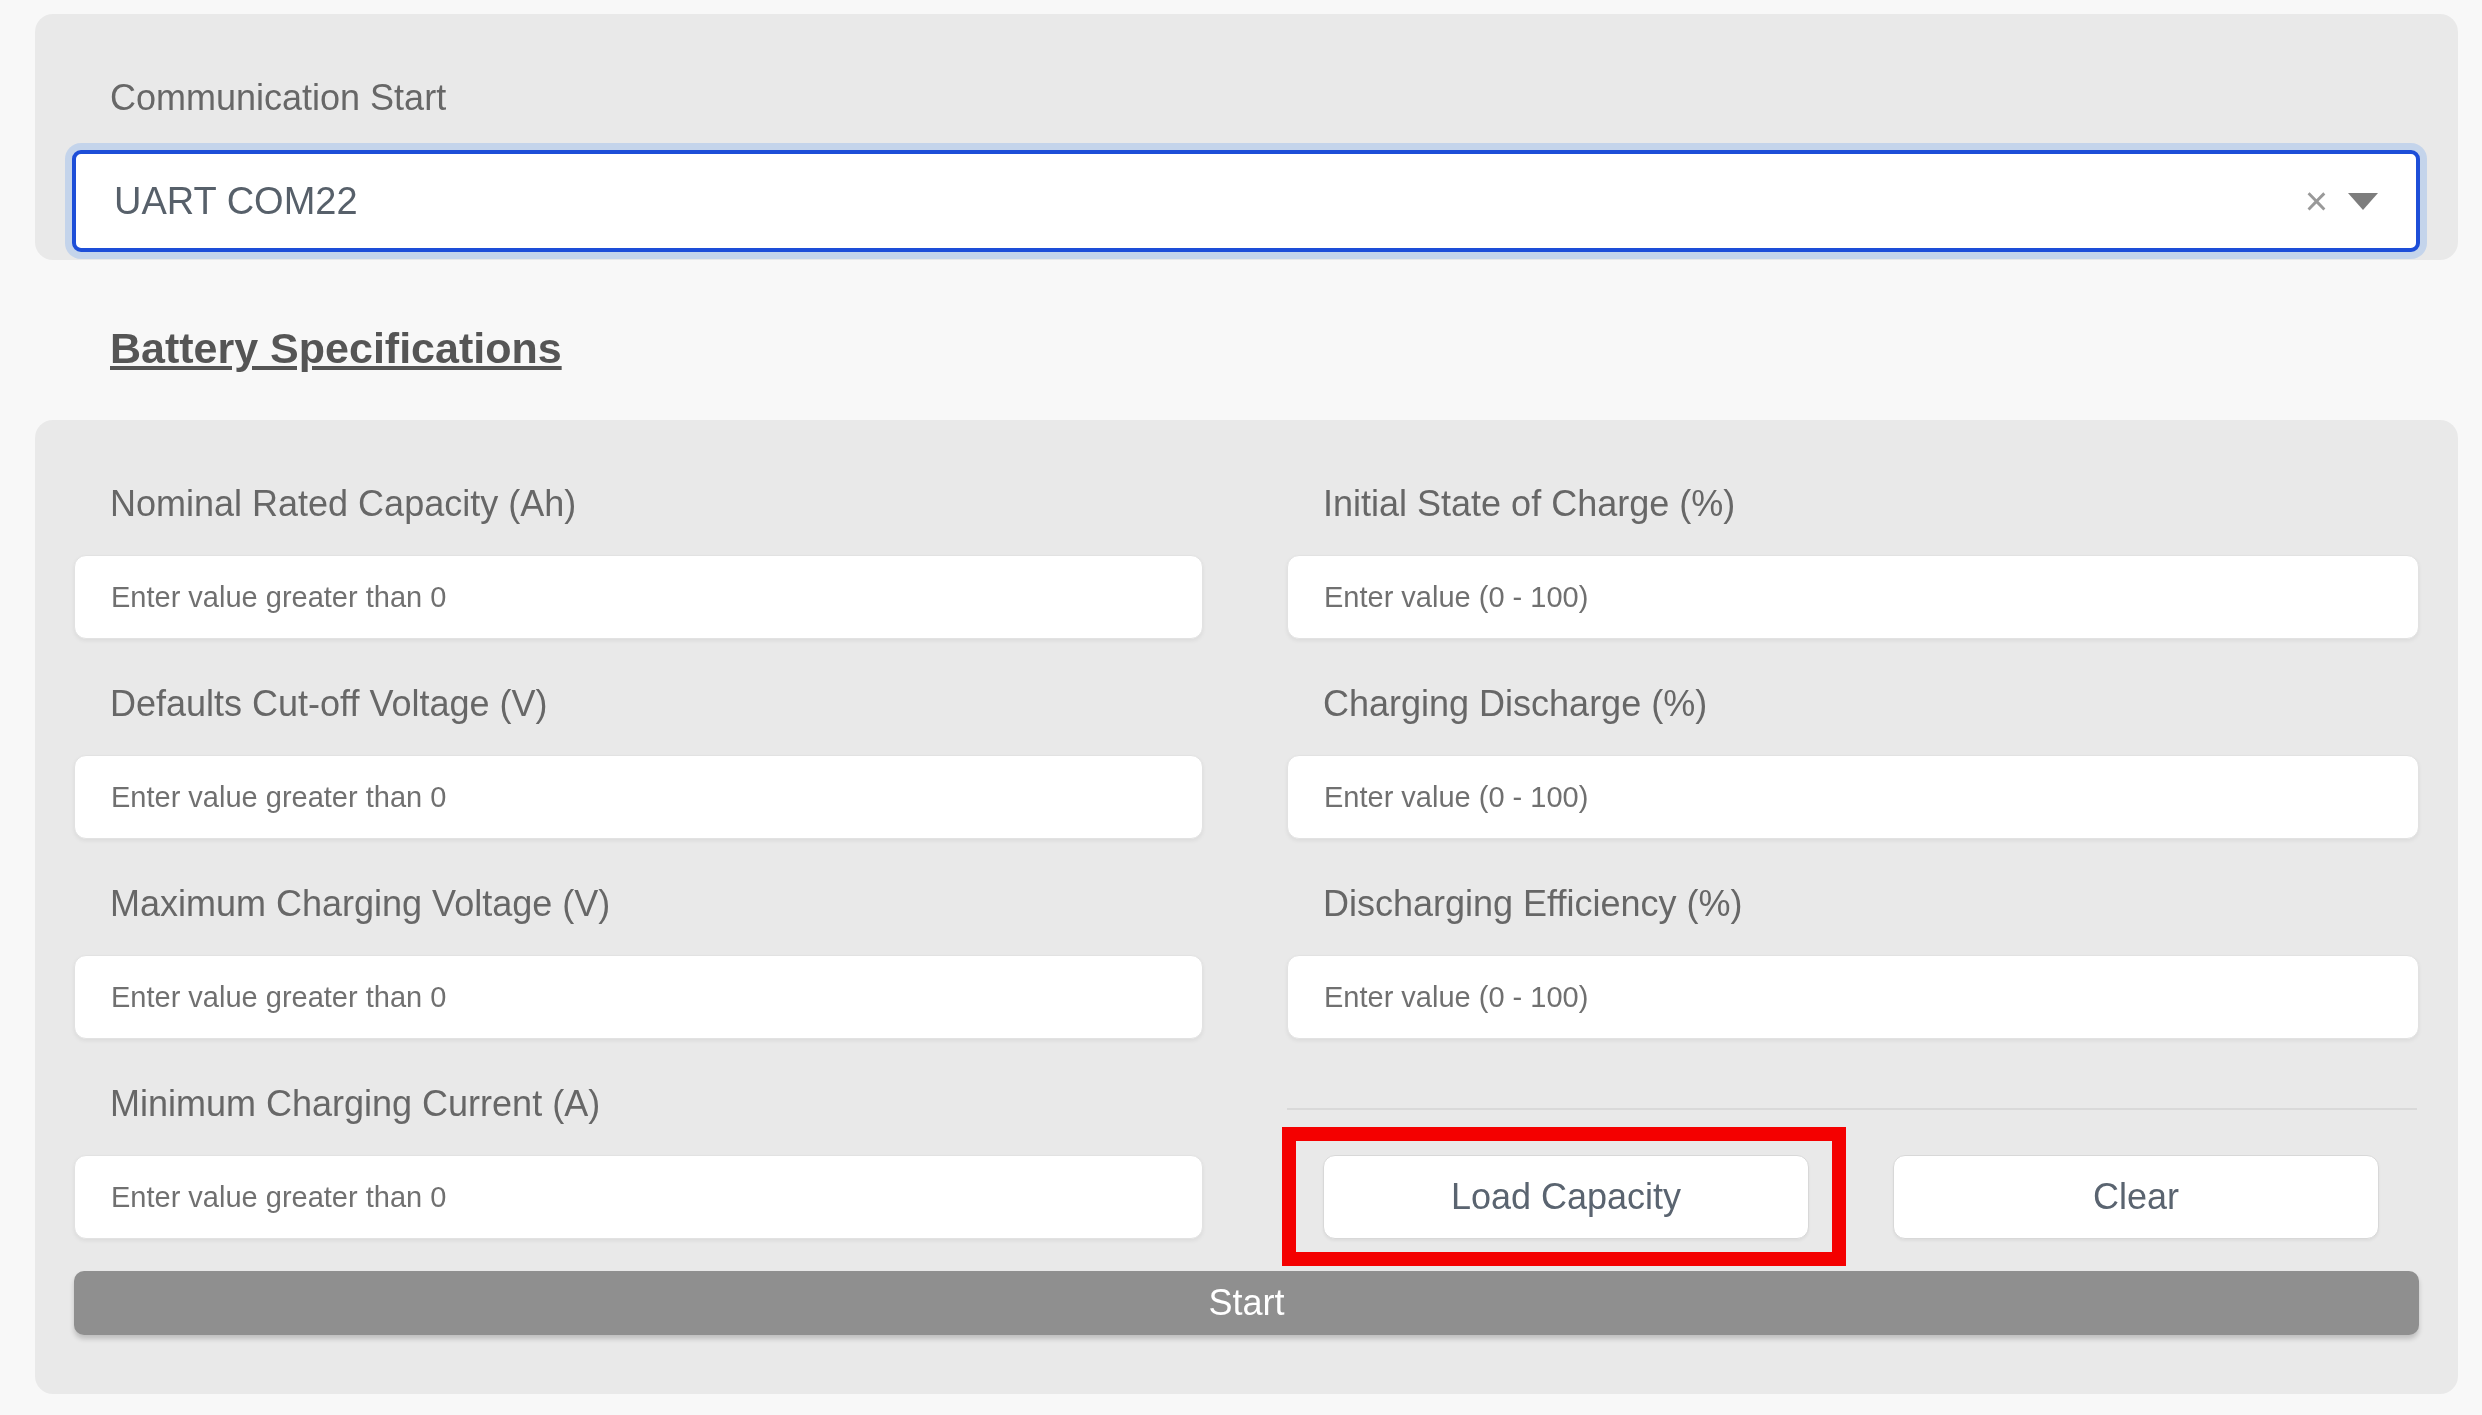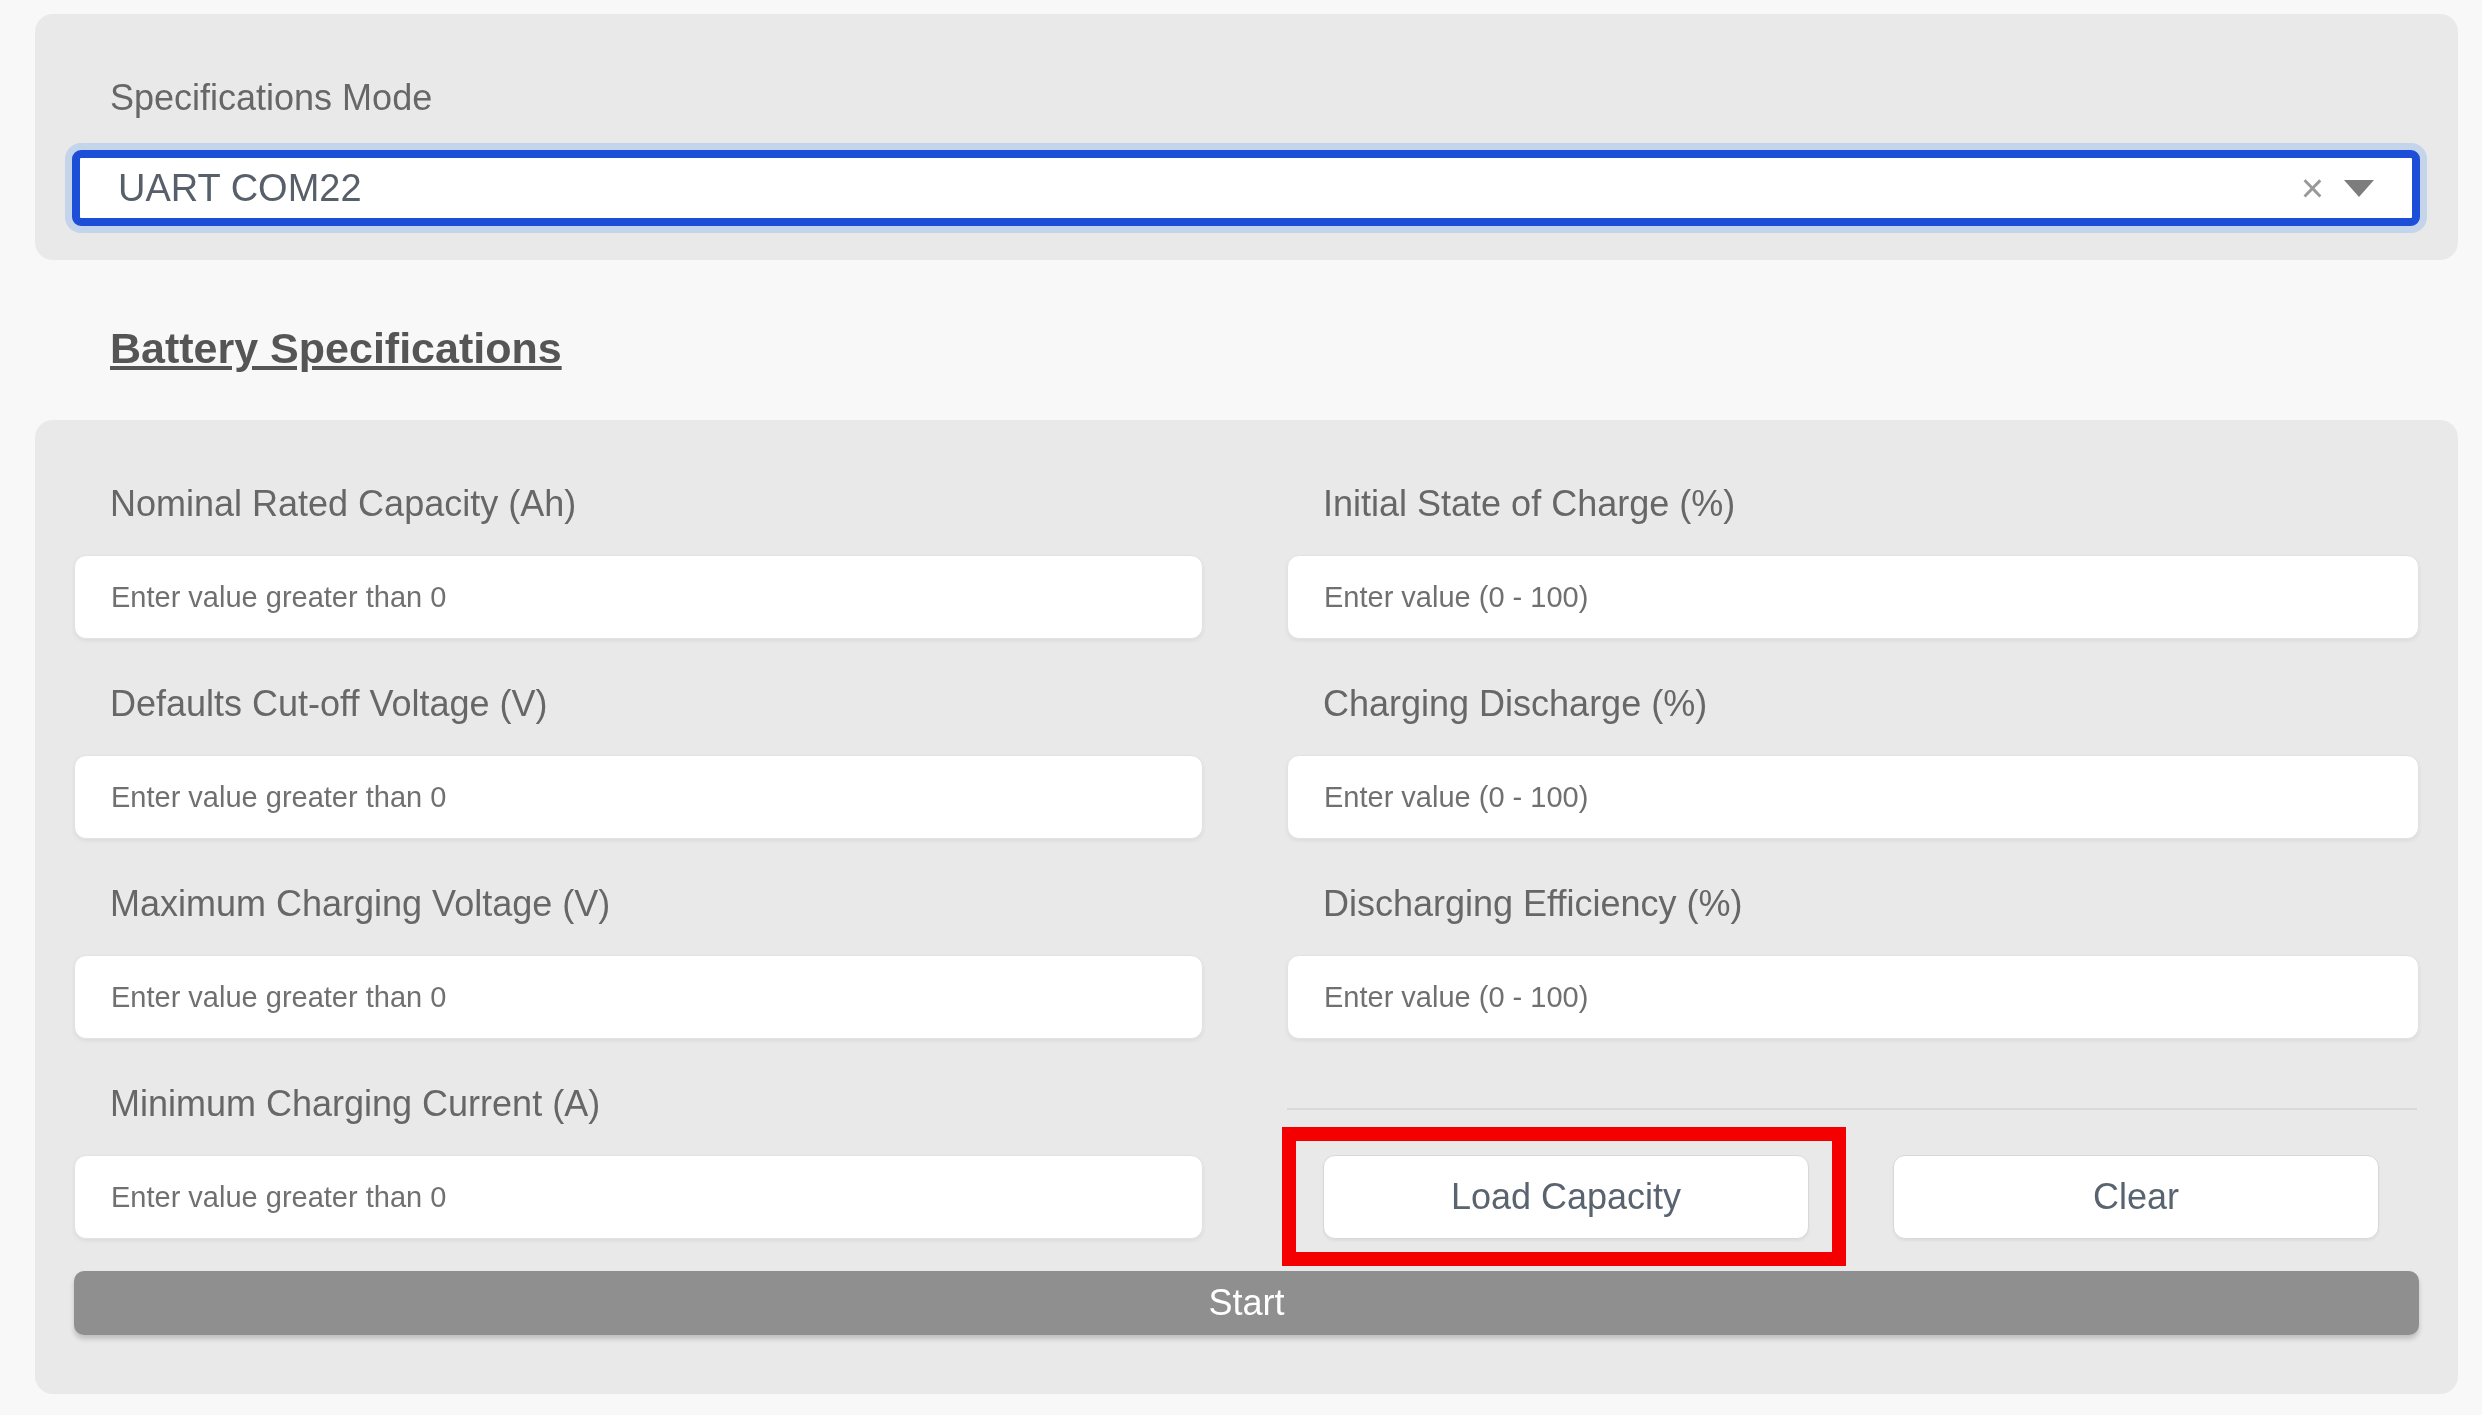--- a/index.html
+++ b/index.html
@@ -45,24 +45,24 @@
   }
   #comm-label {
     left: 75px;
     top: 62px;
   }
   #select-box {
     position: absolute;
     left: 37px;
     top: 136px;
     width: 2348px;
-    height: 76px;
+    height: 102px;
     box-sizing: border-box;
     background: #ffffff;
-    border: 8px solid #1d4ed8;
+    border: 4px solid #1d4ed8;
     border-radius: 9px;
     box-shadow: 0 0 0 7px rgba(88, 150, 245, 0.25);
     display: flex;
     align-items: center;
     cursor: pointer;
   }
   .select-value {
     flex: 1;
     padding-left: 38px;
     font-size: 38px;
@@ -183,21 +183,21 @@
     border: 14px solid #f40000;
     pointer-events: none;
   }
 </style>
 </head>
 <body>
 
 <div class="page">
 
   <div class="card" id="card-top">
-    <div class="field-label" id="comm-label">Specifications Mode</div>
+    <div class="field-label" id="comm-label">Communication Start</div>
     <div id="select-box">
       <div class="select-value">UART COM22</div>
       <div class="select-clear">×</div>
       <div class="select-caret"></div>
     </div>
   </div>
 
   <div id="section-heading">Battery Specifications</div>
 
   <div class="card" id="panel">

